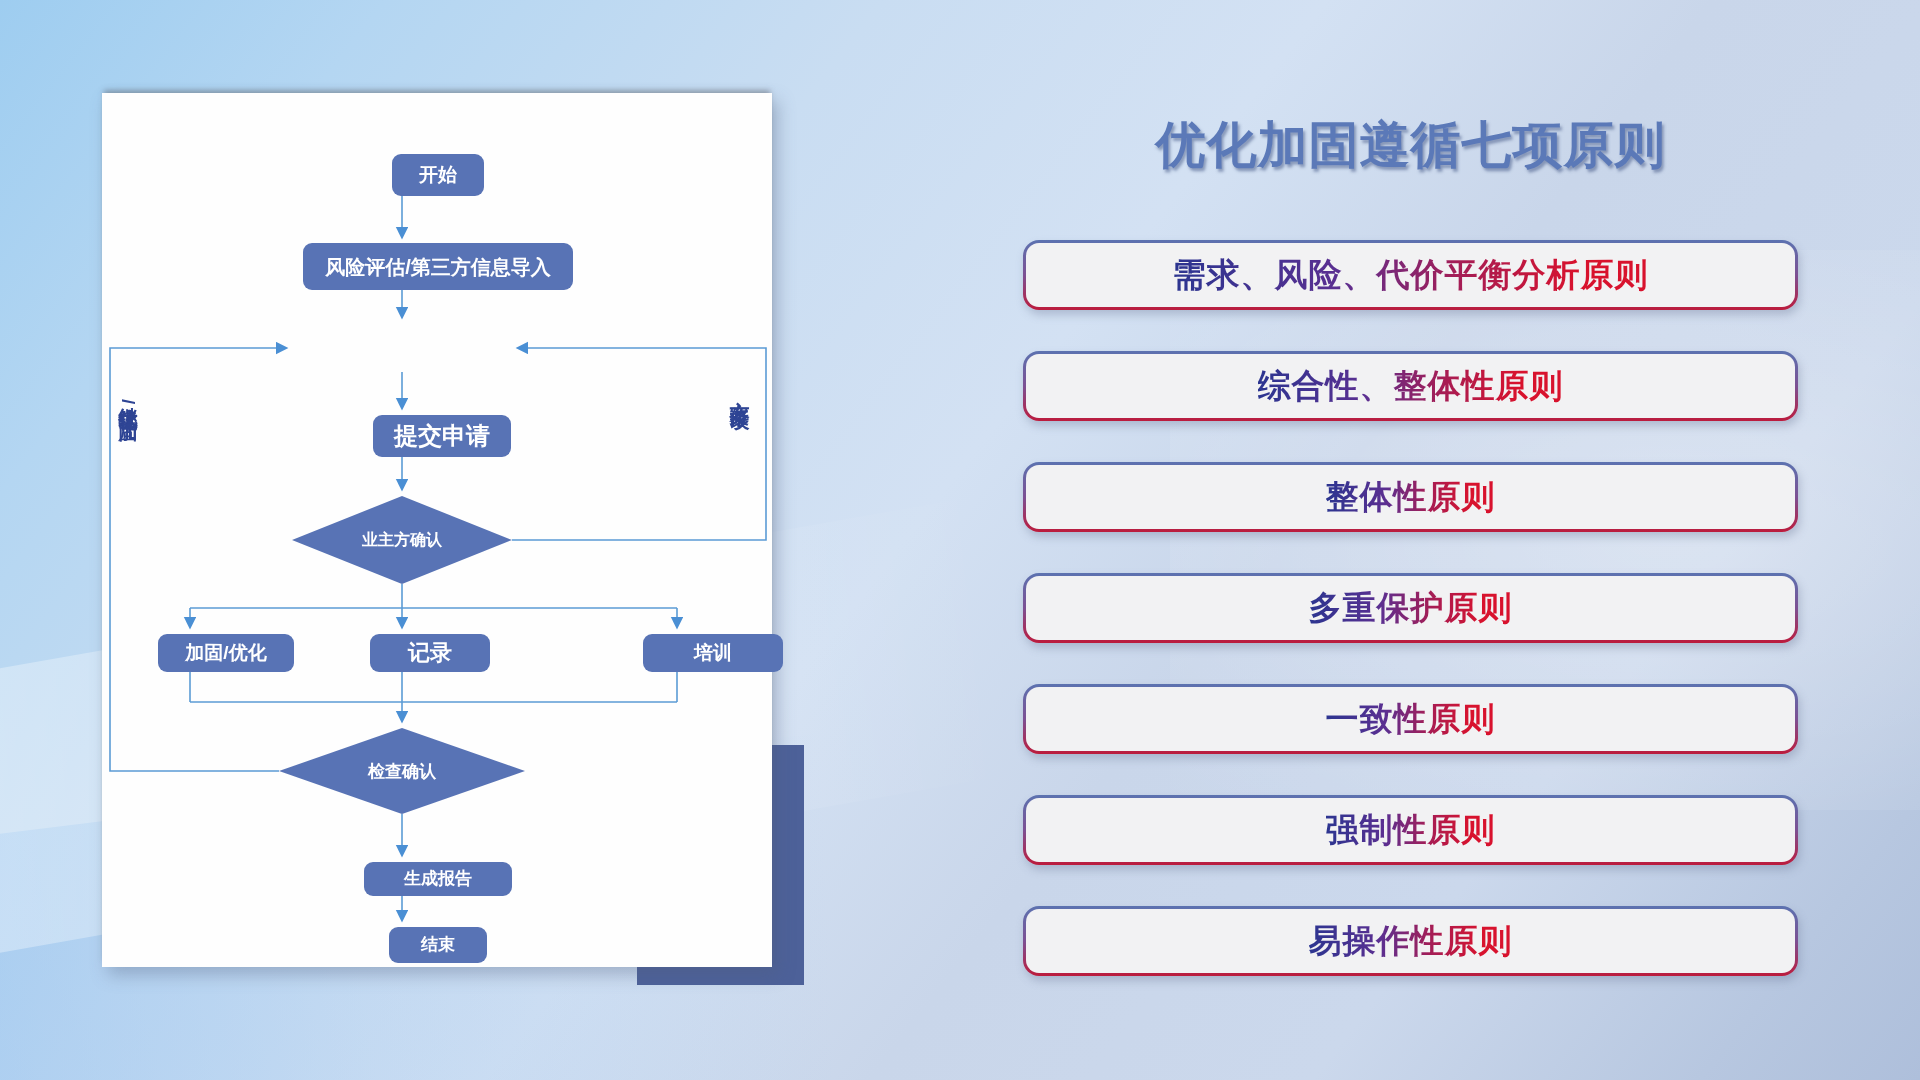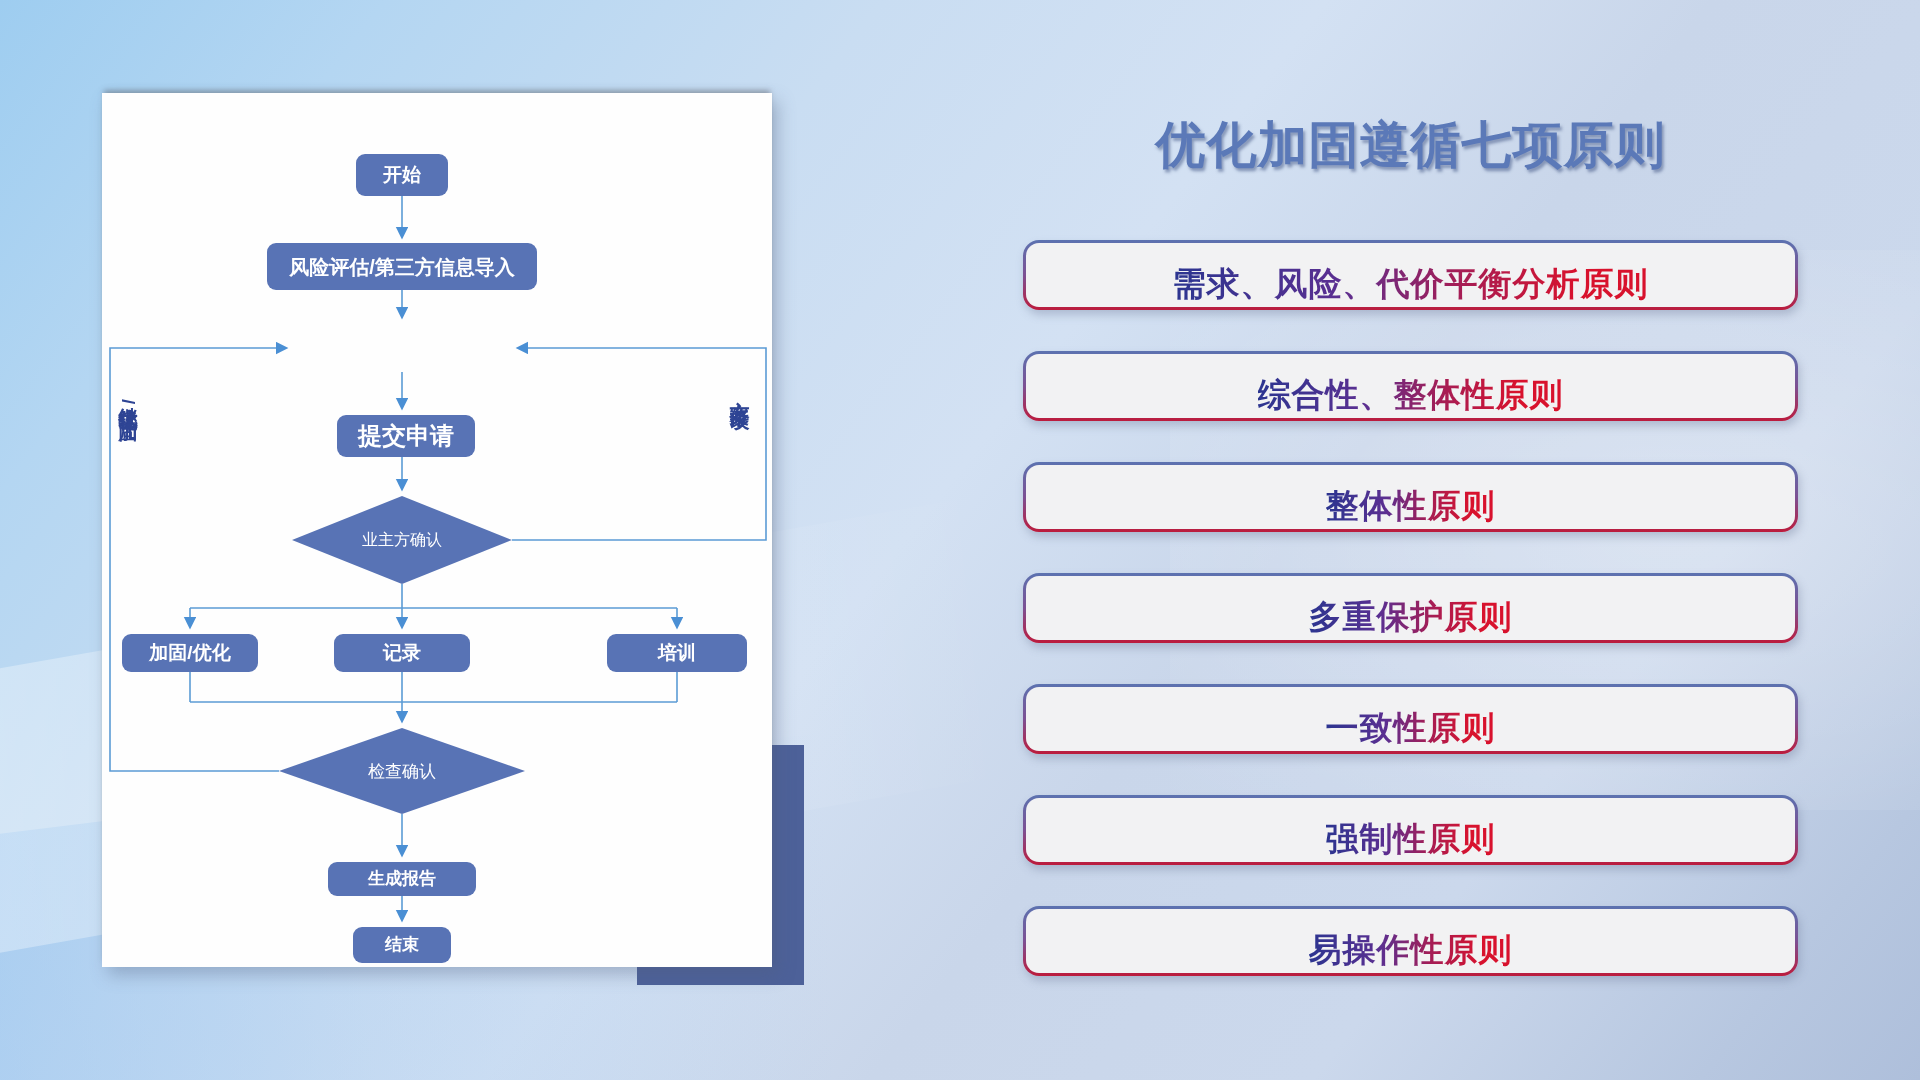--- a/index.html
+++ b/index.html
@@ -14,35 +14,35 @@
   .beam-c{right:-250px;top:250px;width:1000px;height:560px;
     background:radial-gradient(ellipse at center,rgba(255,255,255,0.30),rgba(255,255,255,0));}
 
   .accent-rect{position:absolute;left:637px;top:745px;width:167px;height:240px;background:#4d6199;}
 
   .card{position:absolute;left:102px;top:93px;width:670px;height:874px;background:#fefefe;
     box-shadow:0 -5px 5px -2px rgba(100,105,115,0.50),6px 8px 16px rgba(80,95,125,0.35);}
   .connectors{position:absolute;left:0;top:0;}
 
   .fnode{position:absolute;display:flex;align-items:center;justify-content:center;
-    background:#5873b5;color:#ffffff;font-weight:bold;border-radius:9px;text-align:center;line-height:1.1;}
+    background:#5873b5;color:#ffffff;font-weight:bold;border-radius:9px;text-align:center;line-height:1.1;margin-left:36px;}
   .fdiamond-label{position:absolute;display:flex;align-items:center;justify-content:center;
-    color:#ffffff;font-weight:normal;text-align:center;}
+    color:#ffffff;font-weight:bold;text-align:center;}
   .vlabel{position:absolute;writing-mode:vertical-rl;color:#2e4494;font-weight:bold;letter-spacing:2px;line-height:1;}
 
   .title{position:absolute;left:1023px;top:112px;width:775px;text-align:center;
     font-size:50px;font-weight:bold;color:#5b79b8;letter-spacing:1px;
     text-shadow:2px 3px 3px rgba(62,82,130,0.50);}
 
   .principles{position:absolute;left:1023px;top:240px;width:775px;}
   .pbox{height:70px;margin-bottom:41px;border-radius:16px;padding:3px;box-sizing:border-box;
     background:linear-gradient(180deg,#5c72b0 0%,#7c5093 50%,#bc1b3c 100%);
     box-shadow:2px 5px 8px rgba(106,118,150,0.35);}
   .pbox-inner{width:100%;height:100%;border-radius:13px;background:#f2f2f3;
-    display:flex;align-items:flex-end;justify-content:center;}
+    display:flex;align-items:center;justify-content:center;}
   .grad-text{display:inline-block;font-size:33px;font-weight:bold;letter-spacing:1px;color:#7c2b6e;}
   @supports ((-webkit-background-clip:text) or (background-clip:text)){
     .grad-text{background:linear-gradient(90deg,#2c3590 0%,#5b2f91 35%,#a51d55 60%,#d8122d 85%);
       -webkit-background-clip:text;background-clip:text;color:transparent;}
   }
 </style>
 </head>
 <body>
 
 <div class="stage">
@@ -80,21 +80,21 @@
       </g>
       <polygon points="300,403 410,447 300,491 190,447" fill="#5873b5"></polygon>
       <polygon points="300,635 423,678 300,721 177,678" fill="#5873b5"></polygon>
     </svg>
 
     <div class="fnode" style="left:254px;top:61px;width:92px;height:42px;font-size:19px">开始</div>
     <div class="fnode" style="left:165px;top:150px;width:270px;height:47px;font-size:20px">风险评估/第三方信息导入</div>
     <div class="fnode" style="left:235px;top:322px;width:138px;height:42px;font-size:24px">提交申请</div>
     <div class="fdiamond-label" style="left:190px;top:403px;width:220px;height:88px;font-size:16px">业主方确认</div>
     <div class="fnode" style="left:20px;top:541px;width:136px;height:38px;font-size:19px">加固/优化</div>
-    <div class="fnode" style="left:232px;top:541px;width:136px;height:38px;font-size:19px">记录</div>
+    <div class="fnode" style="left:232px;top:541px;width:120px;height:38px;font-size:22px">记录</div>
     <div class="fnode" style="left:505px;top:541px;width:140px;height:38px;font-size:19px">培训</div>
     <div class="fdiamond-label" style="left:177px;top:635px;width:246px;height:86px;font-size:17px">检查确认</div>
     <div class="fnode" style="left:226px;top:769px;width:148px;height:34px;font-size:17px">生成报告</div>
     <div class="fnode" style="left:251px;top:834px;width:98px;height:36px;font-size:17px">结束</div>
 
     <div class="vlabel" style="left:17px;top:298px;height:160px;font-size:19px">继续优化/加固</div>
     <div class="vlabel" style="left:628px;top:292px;height:110px;font-size:20px;letter-spacing:3px">方案修改</div>
   </div>
 
   <div class="title">优化加固遵循七项原则</div>

